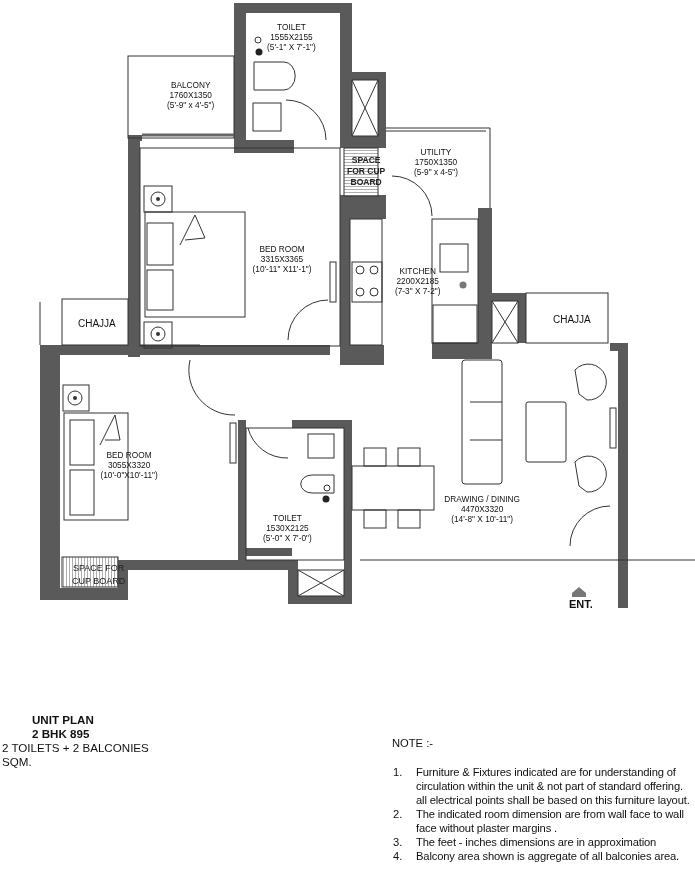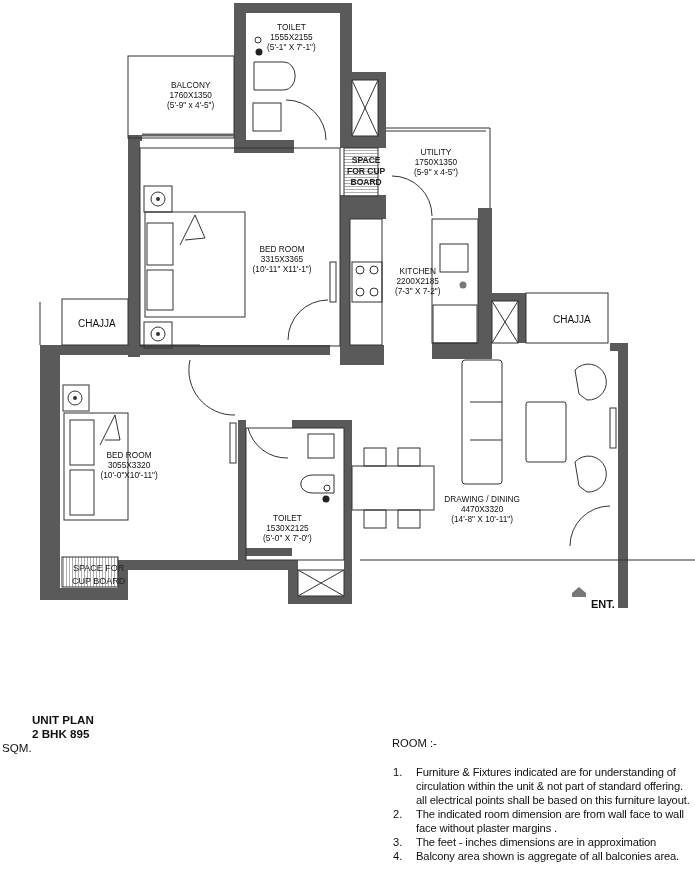--- a/index.html
+++ b/index.html
@@ -9,21 +9,21 @@
   .room-label { position: absolute; text-align: center; font-size: 9px; line-height: 10px;
                 font-family: "Liberation Sans", sans-serif; color: #111; white-space: nowrap;
                 transform: scaleX(0.92); }
   .room-label .nm { display: block; }
   .room-label .dm { display: block; }
   .room-label .ft { display: block; }
   .cup-label { position: absolute; font-size: 8.5px; line-height: 11px; font-weight: bold;
                color: #222; text-align: center; }
   .cup-label2 { position: absolute; font-size: 9px; line-height: 13px; color: #222; text-align: center; }
   .chajja { position: absolute; font-size: 10px; color: #111; }
-  .ent { position: absolute; left: 569px; top: 598px; font-size: 11px; font-weight: bold; color: #111; margin-left: 22px; }
+  .ent { position: absolute; left: 569px; top: 598px; font-size: 11px; font-weight: bold; color: #111; }
   .ent-icon { position: absolute; left: 572px; top: 587px; }
   #info { position: absolute; left: 2px; top: 713px; font-size: 11.6px; line-height: 14px; color: #111; }
   #info .t1, #info .t2 { font-weight: bold; display: block; margin-left: 30px; }
   #info .ln { display: block; }
   #notes { position: absolute; left: 392px; top: 736px; width: 300px; font-size: 11.2px; line-height: 14px; color: #111; }
   #notes .hdr { display: block; margin-bottom: 15px; }
   #notes .item { display: flex; }
   #notes .num { width: 23px; flex: none; padding-left: 1px; }
   #notes .txt { flex: 1; letter-spacing: -0.15px; }
 </style>
@@ -248,25 +248,26 @@
   
   <svg class="ent-icon" width="14" height="10">
     <polygon points="7,0 14,6 14,10 0,10 0,6" fill="#777"></polygon>
   </svg>
   <div class="ent">ENT.</div>
 </div>
 
 <div id="info">
   <span class="t1">UNIT PLAN</span>
   <span class="t2">2 BHK 895</span>
+  <span class="ln">2 TOILETS + 2 BALCONIES</span>
   <span class="ln">SQM.</span>
 </div>
 
 <div id="notes">
-  <span class="hdr">ROOM :-</span>
+  <span class="hdr">NOTE :-</span>
   <div class="item">
     <span class="num">1.</span>
     <span class="txt">Furniture &amp; Fixtures  indicated are for understanding of circulation within the unit &amp; not part of standard offering. all electrical points shall be  based on this furniture layout.</span>
   </div>
   <div class="item">
     <span class="num">2.</span>
     <span class="txt">The indicated room dimension are from wall face to wall face without plaster margins .</span>
   </div>
   <div class="item">
     <span class="num">3.</span>

